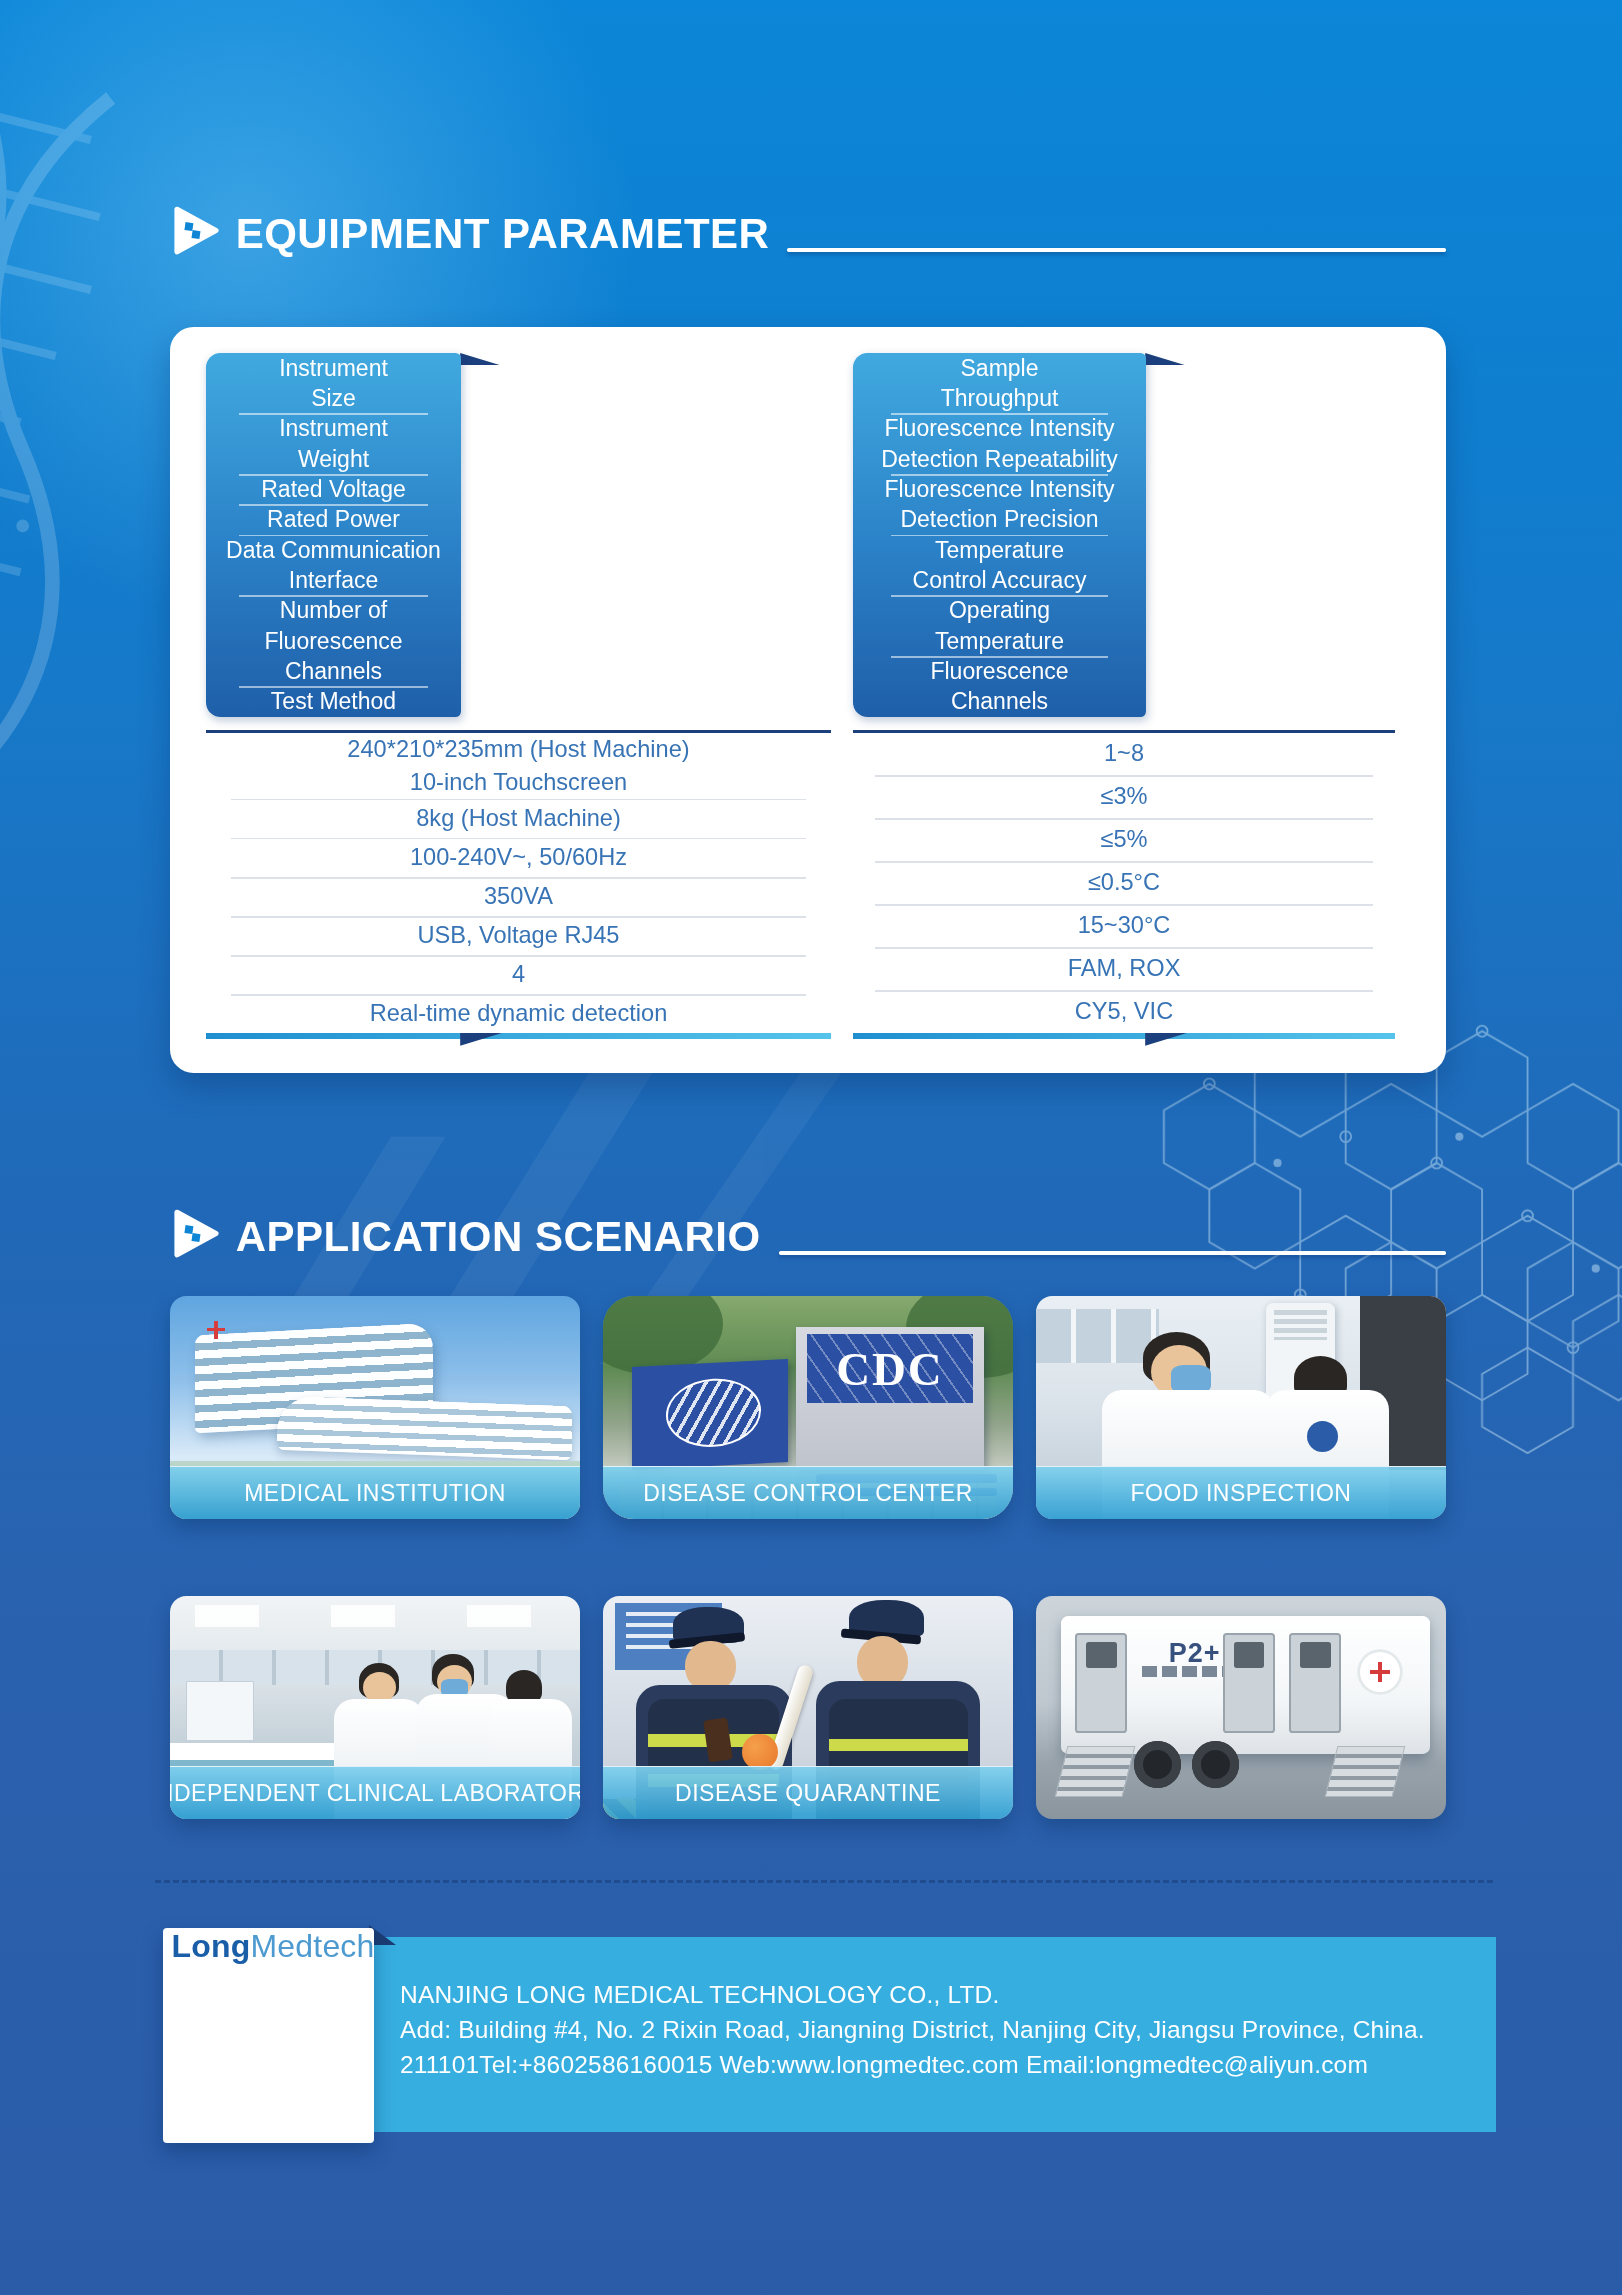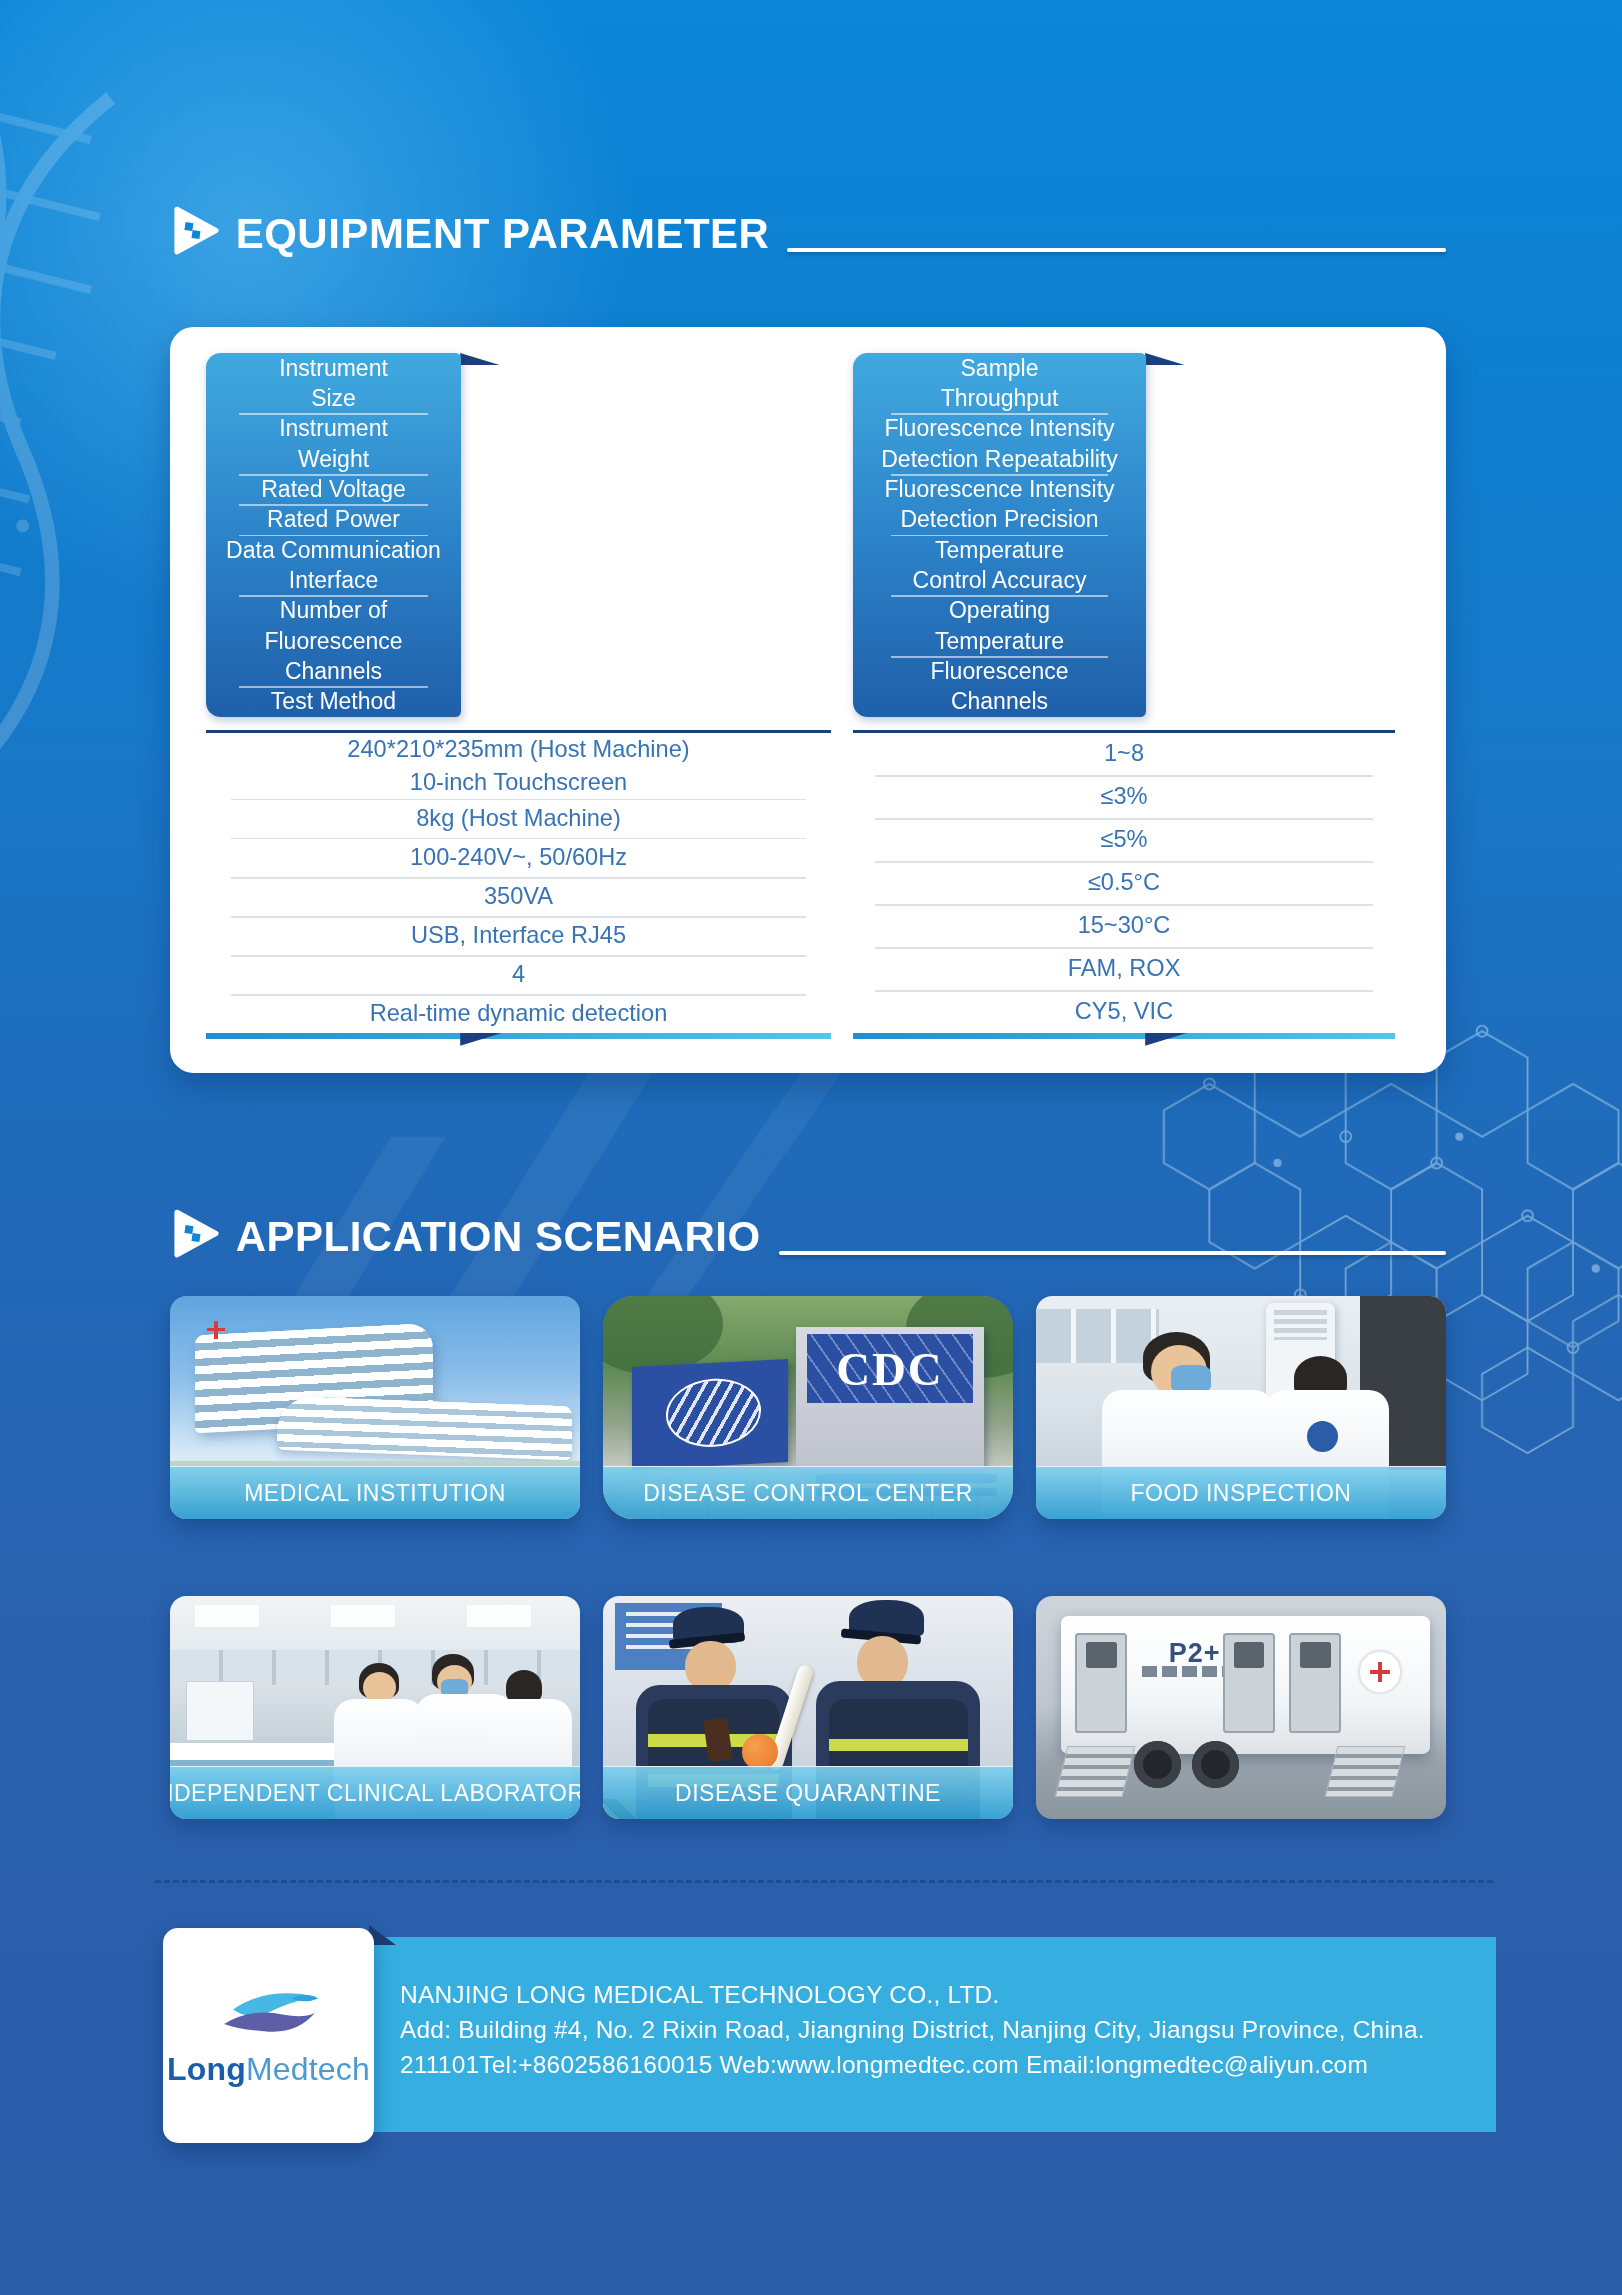--- a/index.html
+++ b/index.html
@@ -138,22 +138,22 @@
   .mob-crossbadge{right:8%;top:26%;width:40px;height:40px;border-radius:50%;background:#fff;box-shadow:0 0 0 2.7px #E3E8EB;}
   .mob-cross{left:10px;top:10px;width:20px;height:20px;}
   .mob-wheel{bottom:14%;width:47px;height:47px;border-radius:50%;background:#23272B;box-shadow:inset 0 0 0 9px #3A4046;}
   .mob-steps{bottom:10%;width:16%;height:22%;background:repeating-linear-gradient(180deg,#D7DCE0 0 7.3px,#8F9AA3 7.3px 11px);transform:skewX(-14deg);border:1.8px solid #AEB7BE;}
 
   
   .dash-sep{position:absolute;left:155px;top:1880px;width:1338px;border-top:3.6px dashed #1E4C8F;}
   .footer-banner{position:absolute;left:367px;top:1937px;width:1129px;height:195px;background:#36AEE0;}
   .footer-text{position:absolute;left:33px;top:40px;color:#fff;font-size:24.5px;line-height:35px;letter-spacing:0.2px;white-space:nowrap;}
   .footer-fold{position:absolute;left:369px;top:1925px;}
-  .logo-card{position:absolute;left:163px;top:1928px;width:211px;height:215px;background:#fff;border-radius:15px;
-    box-shadow:0 9px 20px rgba(6,35,85,.35);display:flex;flex-direction:column;align-items:center;justify-content:center;gap:9px;z-index:3;}
+  .logo-card{position:absolute;left:163px;top:1928px;width:211px;height:215px;background:#fff;border-radius:4px;
+    box-shadow:0 9px 20px rgba(6,35,85,.35);display:flex;align-items:flex-start;justify-content:center;gap:9px;z-index:3;}
   .logo-text{font-size:32px;letter-spacing:0.2px;}
   .lg-bold{font-weight:700;color:#1A5EA8;} .lg-light{color:#4D9AD1;}
 </style>
 </head>
 <body>
 
 <div class="page">
   <div class="glow"></div>
 
   <svg class="deco" width="1623" height="2296" viewBox="0 0 1785 2525">
@@ -286,21 +286,21 @@
           <div class="vcell">
               <span>8kg (Host Machine)</span>
             </div>
           <div class="vcell">
               <span>100-240V~, 50/60Hz</span>
             </div>
           <div class="vcell">
               <span>350VA</span>
             </div>
           <div class="vcell">
-              <span>USB, Interface RJ45</span>
+              <span>USB, Voltage RJ45</span>
             </div>
           <div class="vcell">
               <span>4</span>
             </div>
           <div class="vcell">
               <span>Real-time dynamic detection</span>
             </div>
         </div>
       </div>
 

